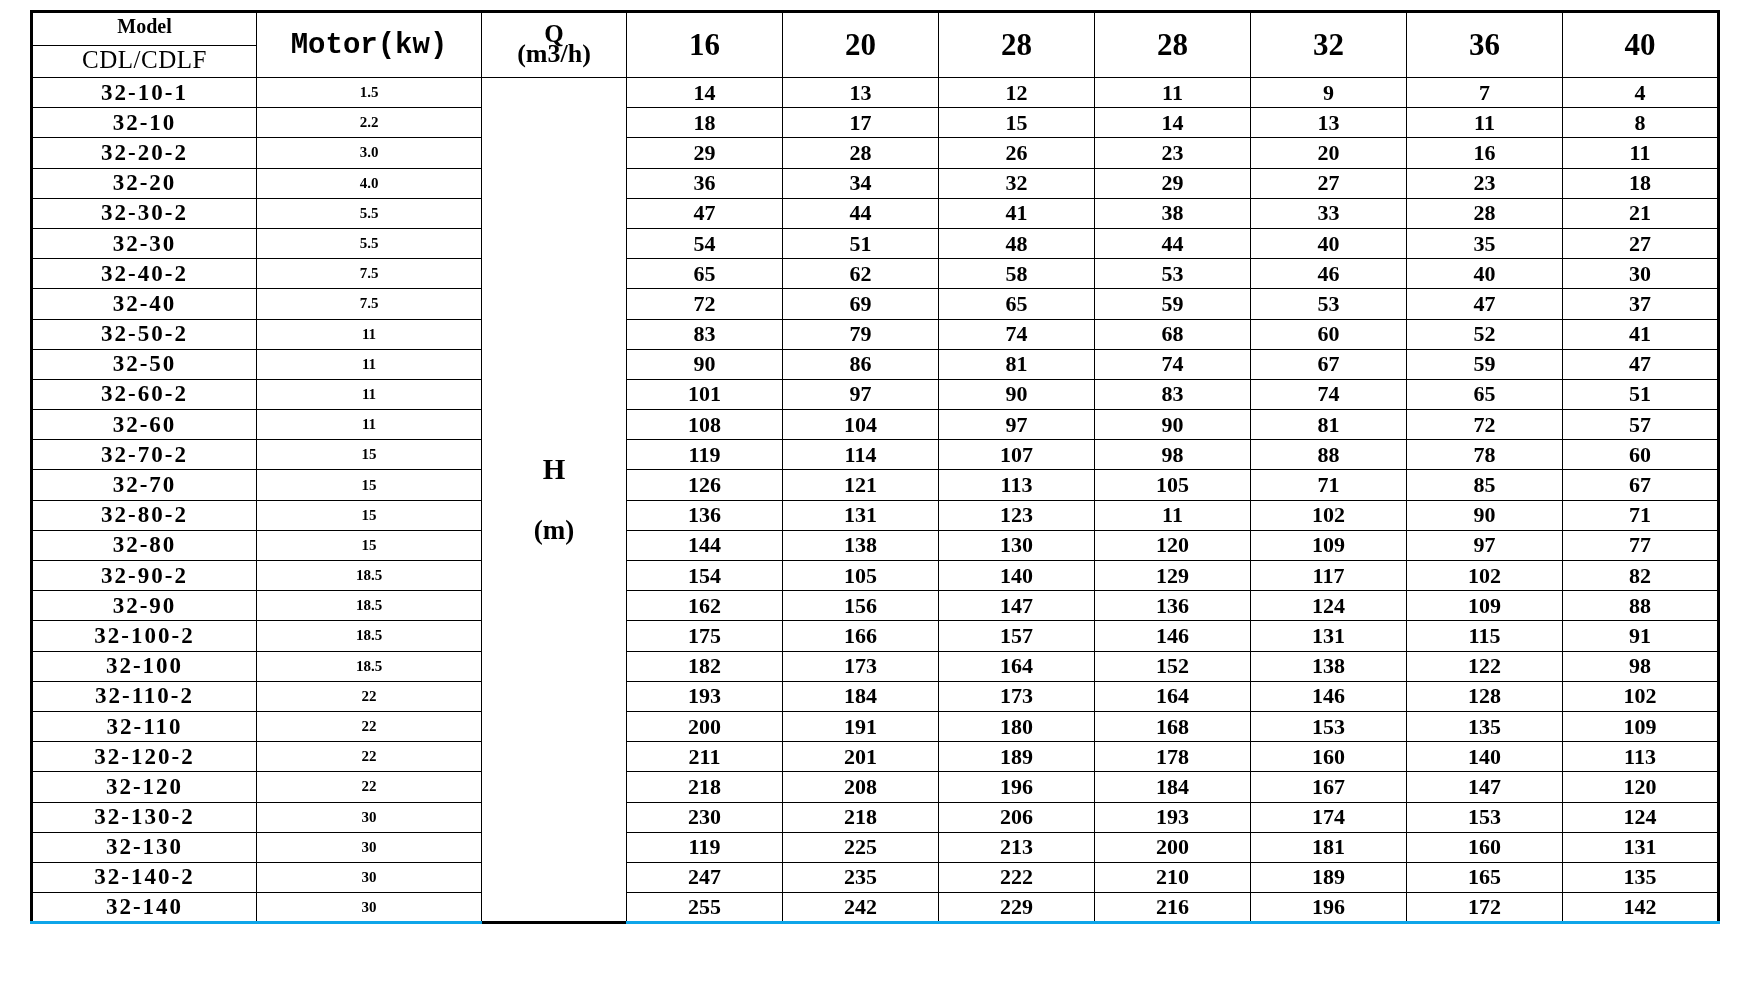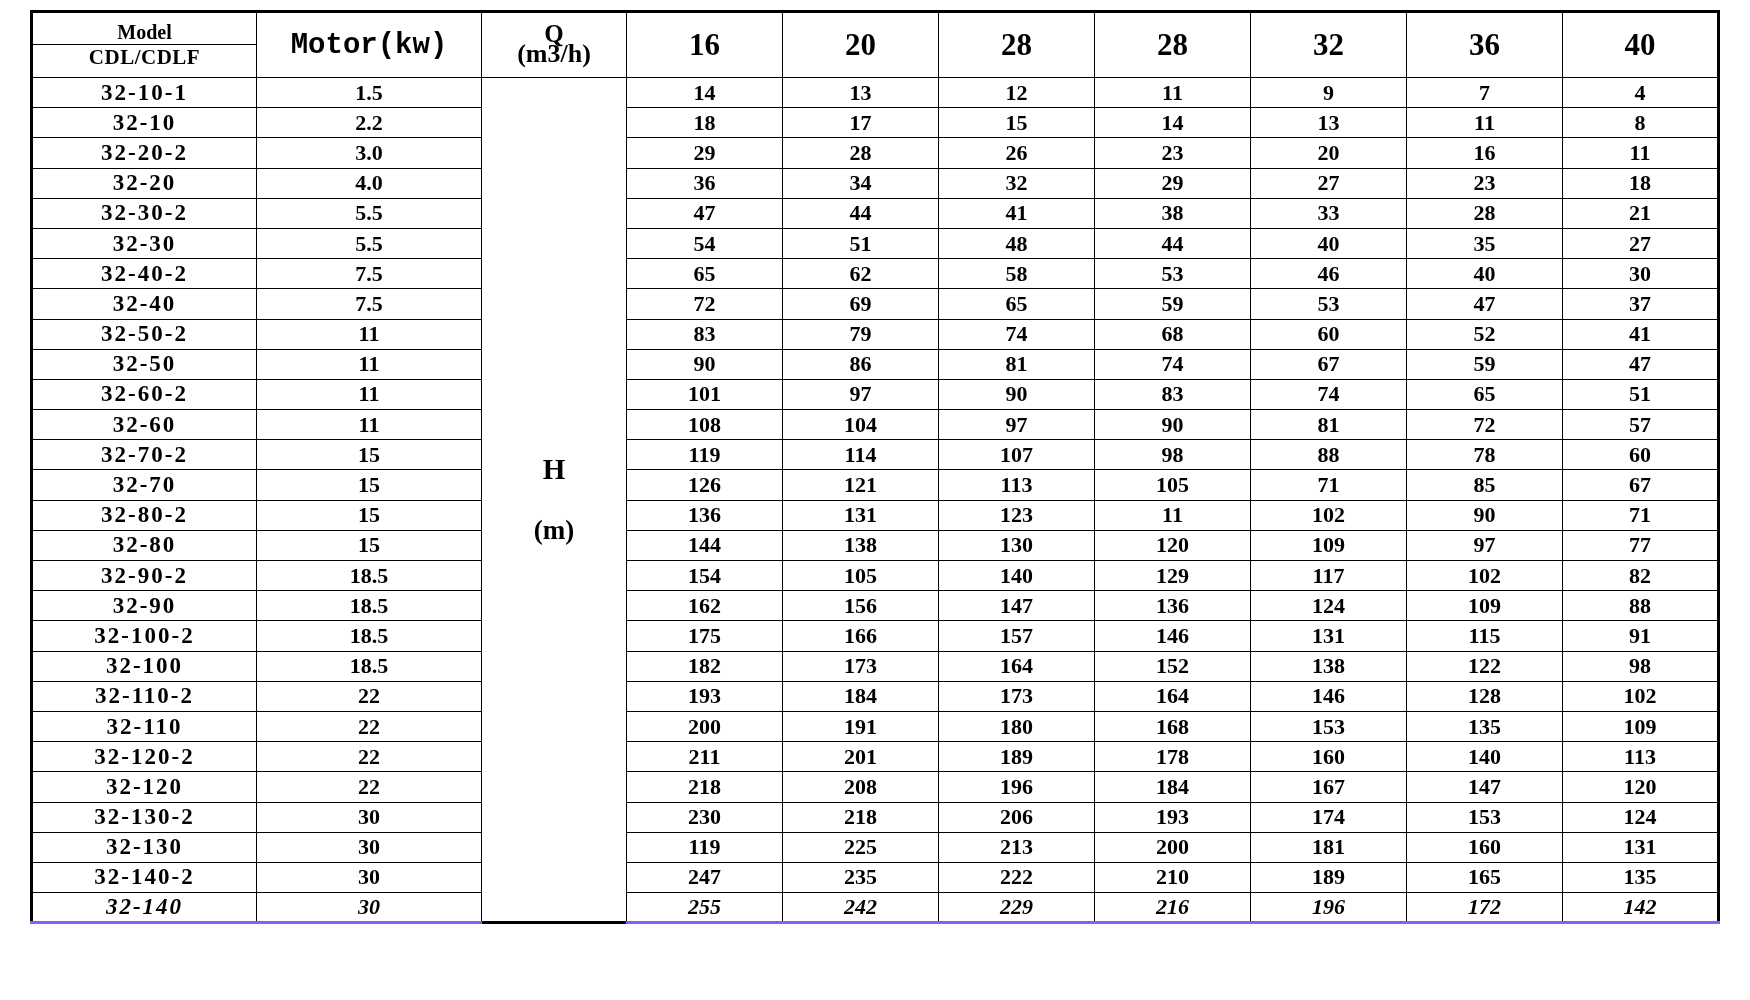--- a/index.html
+++ b/index.html
@@ -46,29 +46,29 @@
   thead tr { height: 66px; }
   th.model-head {
     font-size: 21px;
     line-height: 1.05;
     border-right: 3px solid #000;
     border-bottom: 3px solid #000;
   }
   th.model-head .line1 {
     display: block;
     border-bottom: 1px solid #000;
-    padding: 2px 0 1px 0;
+    padding: 2px 0 8px 0;
     font-weight: bold;
     font-size: 20px;
   }
   th.model-head .line2 {
     display: block;
     padding: 1px 0 2px 0;
-    font-weight: bold;
-    font-size: 21px;
+    font-weight: normal;
+    font-size: 25px;
     letter-spacing: 0.5px;
   }
   th.motor-head {
     font-size: 29px;
     border-right: 3px solid #000;
     border-bottom: 3px solid #000;
     font-family: Liberation Mono, monospace;
   }
   th.q-head {
     font-size: 18px;
@@ -95,36 +95,36 @@
   
   tbody tr { height: 30.2px; margin-top: 7px; }
   td.model-cell {
     font-size: 23px;
     letter-spacing: 2px;
     text-align: center;
     border-right: 3px solid #000;
     font-family: "Liberation Serif", serif;
   }
   td.motor-cell {
-    font-size: 22px;
+    font-size: 15px;
     border-right: 3px solid #000;
   }
   td.h-cell {
     font-size: 28px;
     border-right: 3px solid #000;
     border-top: none;
     border-bottom: none;
     line-height: 1.4;
   }
   td.h-cell .h-sym { display:block; font-size: 29px; }
   td.h-cell .h-unit { display:block; font-size: 27px; margin-top: 22px; }
   td.val-cell {
     font-size: 22px;
   }
-  tbody tr:last-child td { border-bottom: 3px solid #8b5cf6; font-style: italic; }
+  tbody tr:last-child td { border-bottom: 3px solid #0ea5e9; }
 </style>
 </head>
 <body>
 
 <div class="sheet">
   <table class="spec">
     <colgroup>
       <col class="c-model">
       <col class="c-motor">
       <col class="c-q">

